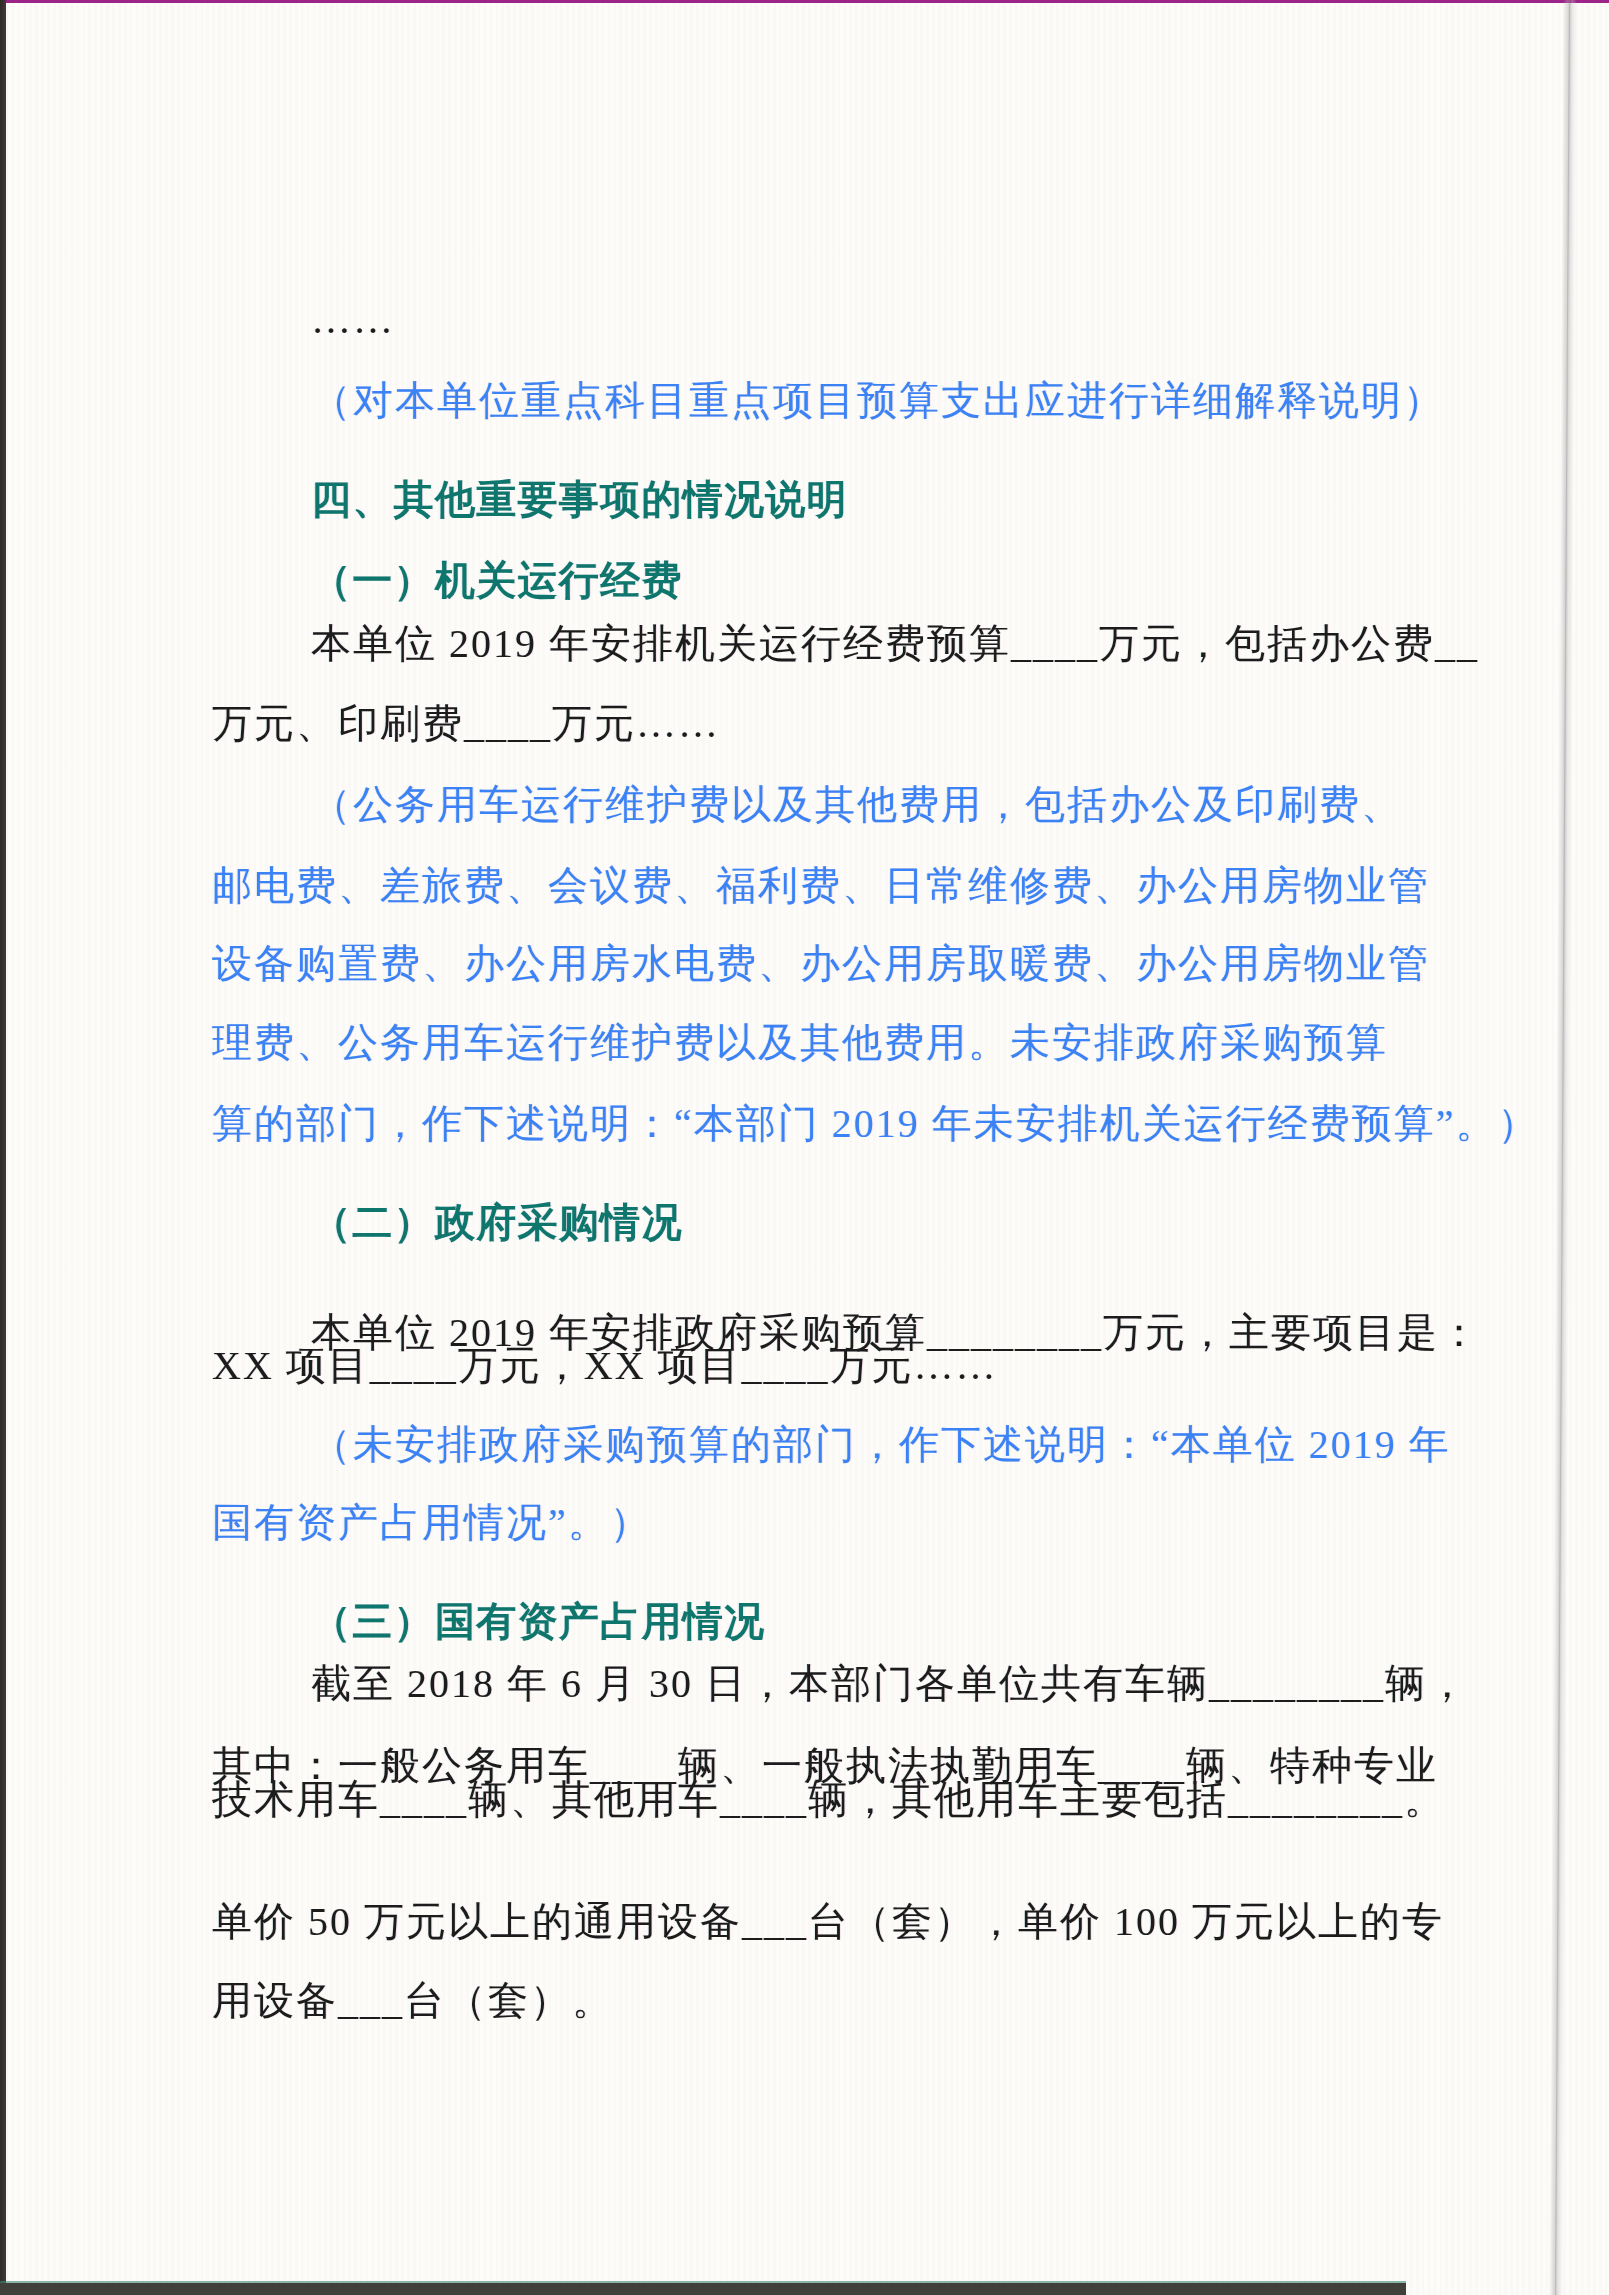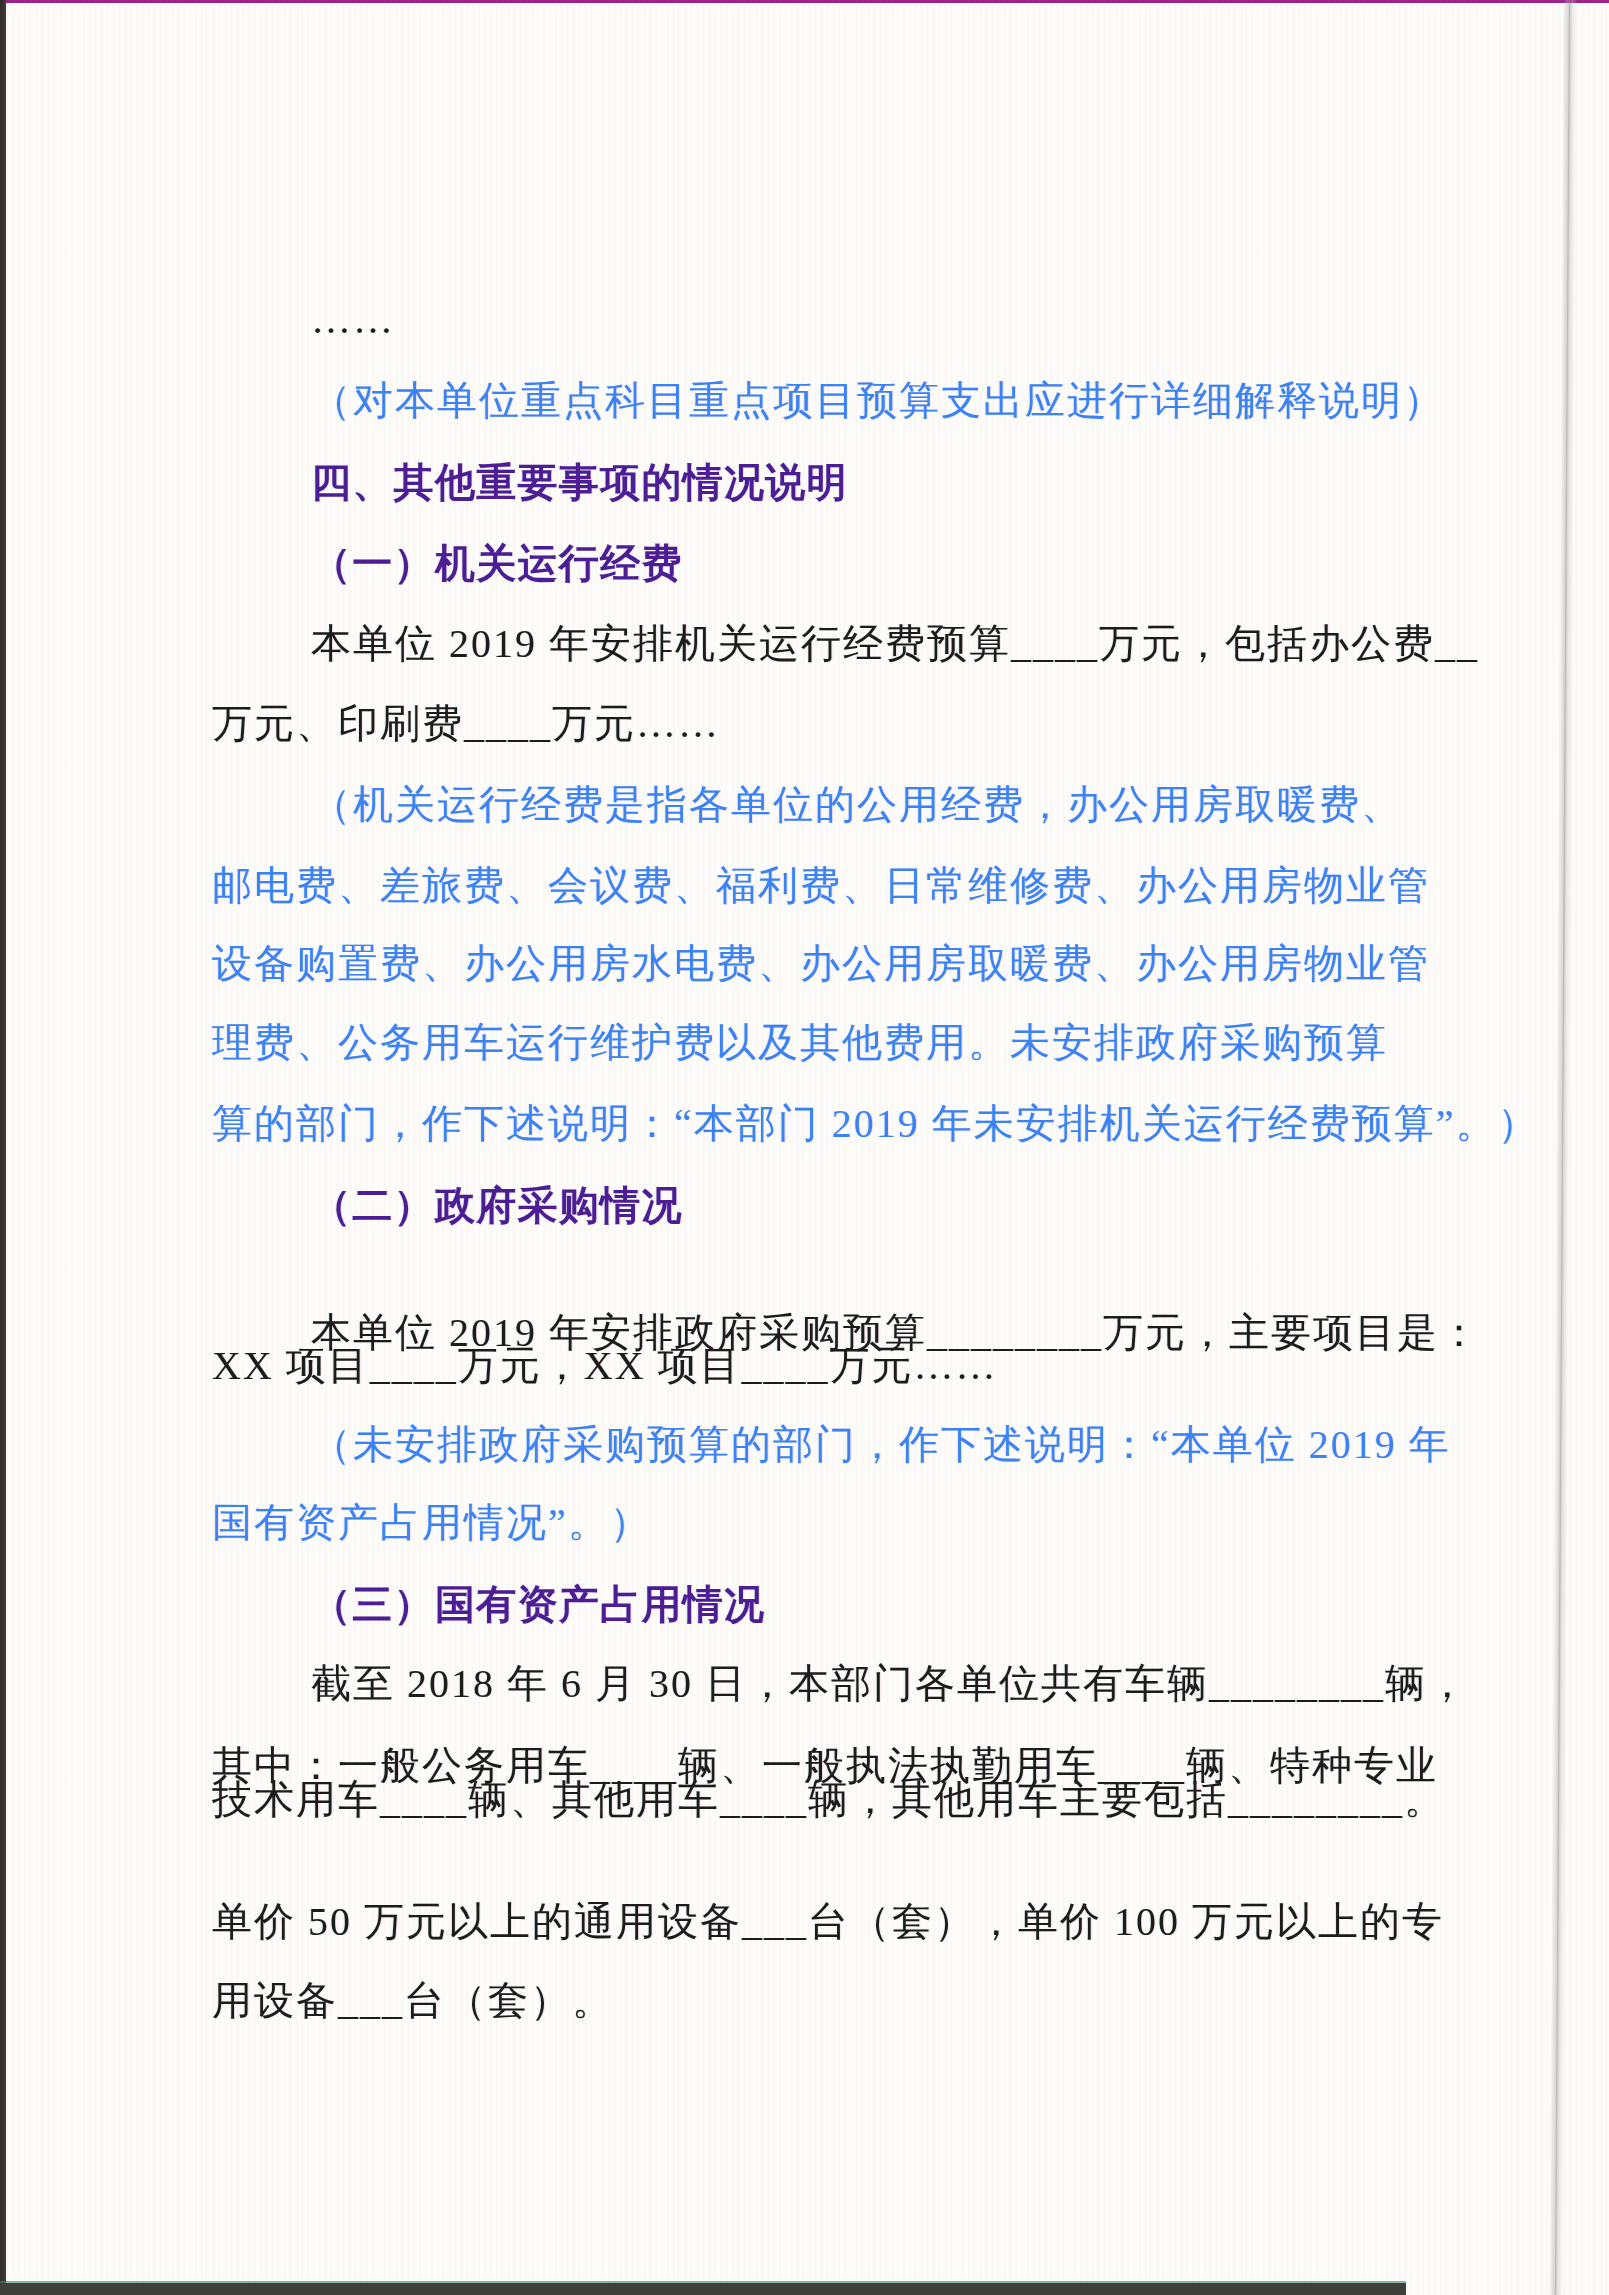--- a/index.html
+++ b/index.html
@@ -50,44 +50,45 @@
   .line{
     position:absolute;left:212px;
     white-space:nowrap;
     font-size:40px;line-height:48px;
     letter-spacing:2px;
     color:#1d1c1c;
     text-shadow:0.9px 0 0 rgba(190,30,120,0.10), -0.9px 0 0 rgba(0,150,160,0.10);
   }
   .indent{padding-left:99px;}
   .s-h1,.s-h2{
-    font-family:Liberation Sans, sans-serif;
+    font-family:Liberation Serif, serif;
     font-weight:700;
     letter-spacing:1.3px;
-    color:#4c1d95;
+    color:#0f766e;
+    margin-top:18px;
   }
   .s-note{color:#3b82f6;}
 </style>
 </head>
 <body>
 
 <div class="page">
   <div class="edge-top"></div>
   <div class="edge-left"></div>
   <div class="edge-bottom"></div>
   <div class="fold"></div>
 
   <div>
     <div class="line s-body indent" style="top:296px">……</div>
     <div class="line s-note indent" style="top:377px">（对本单位重点科目重点项目预算支出应进行详细解释说明）</div>
     <div class="line s-h1 indent" style="top:458px">四、其他重要事项的情况说明</div>
     <div class="line s-h2 indent" style="top:539px">（一）机关运行经费</div>
     <div class="line s-body indent" style="top:620px">本单位 2019 年安排机关运行经费预算____万元，包括办公费__</div>
     <div class="line s-body" style="top:700px">万元、印刷费____万元……</div>
-    <div class="line s-note indent" style="top:781px">（机关运行经费是指各单位的公用经费，办公用房取暖费、</div>
+    <div class="line s-note indent" style="top:781px">（公务用车运行维护费以及其他费用，包括办公及印刷费、</div>
     <div class="line s-note" style="top:862px">邮电费、差旅费、会议费、福利费、日常维修费、办公用房物业管</div>
     <div class="line s-note" style="top:940px">设备购置费、办公用房水电费、办公用房取暖费、办公用房物业管</div>
     <div class="line s-note" style="top:1019px">理费、公务用车运行维护费以及其他费用。未安排政府采购预算</div>
     <div class="line s-note" style="top:1100px">算的部门，作下述说明：“本部门 2019 年未安排机关运行经费预算”。）</div>
     <div class="line s-h2 indent" style="top:1181px">（二）政府采购情况</div>
     <div class="line s-body indent" style="top:1309px">本单位 2019 年安排政府采购预算________万元，主要项目是：</div>
     <div class="line s-body" style="top:1342px">XX 项目____万元，XX 项目____万元……</div>
     <div class="line s-note indent" style="top:1421px">（未安排政府采购预算的部门，作下述说明：“本单位 2019 年</div>
     <div class="line s-note" style="top:1499px">国有资产占用情况”。）</div>
     <div class="line s-h2 indent" style="top:1580px">（三）国有资产占用情况</div>

